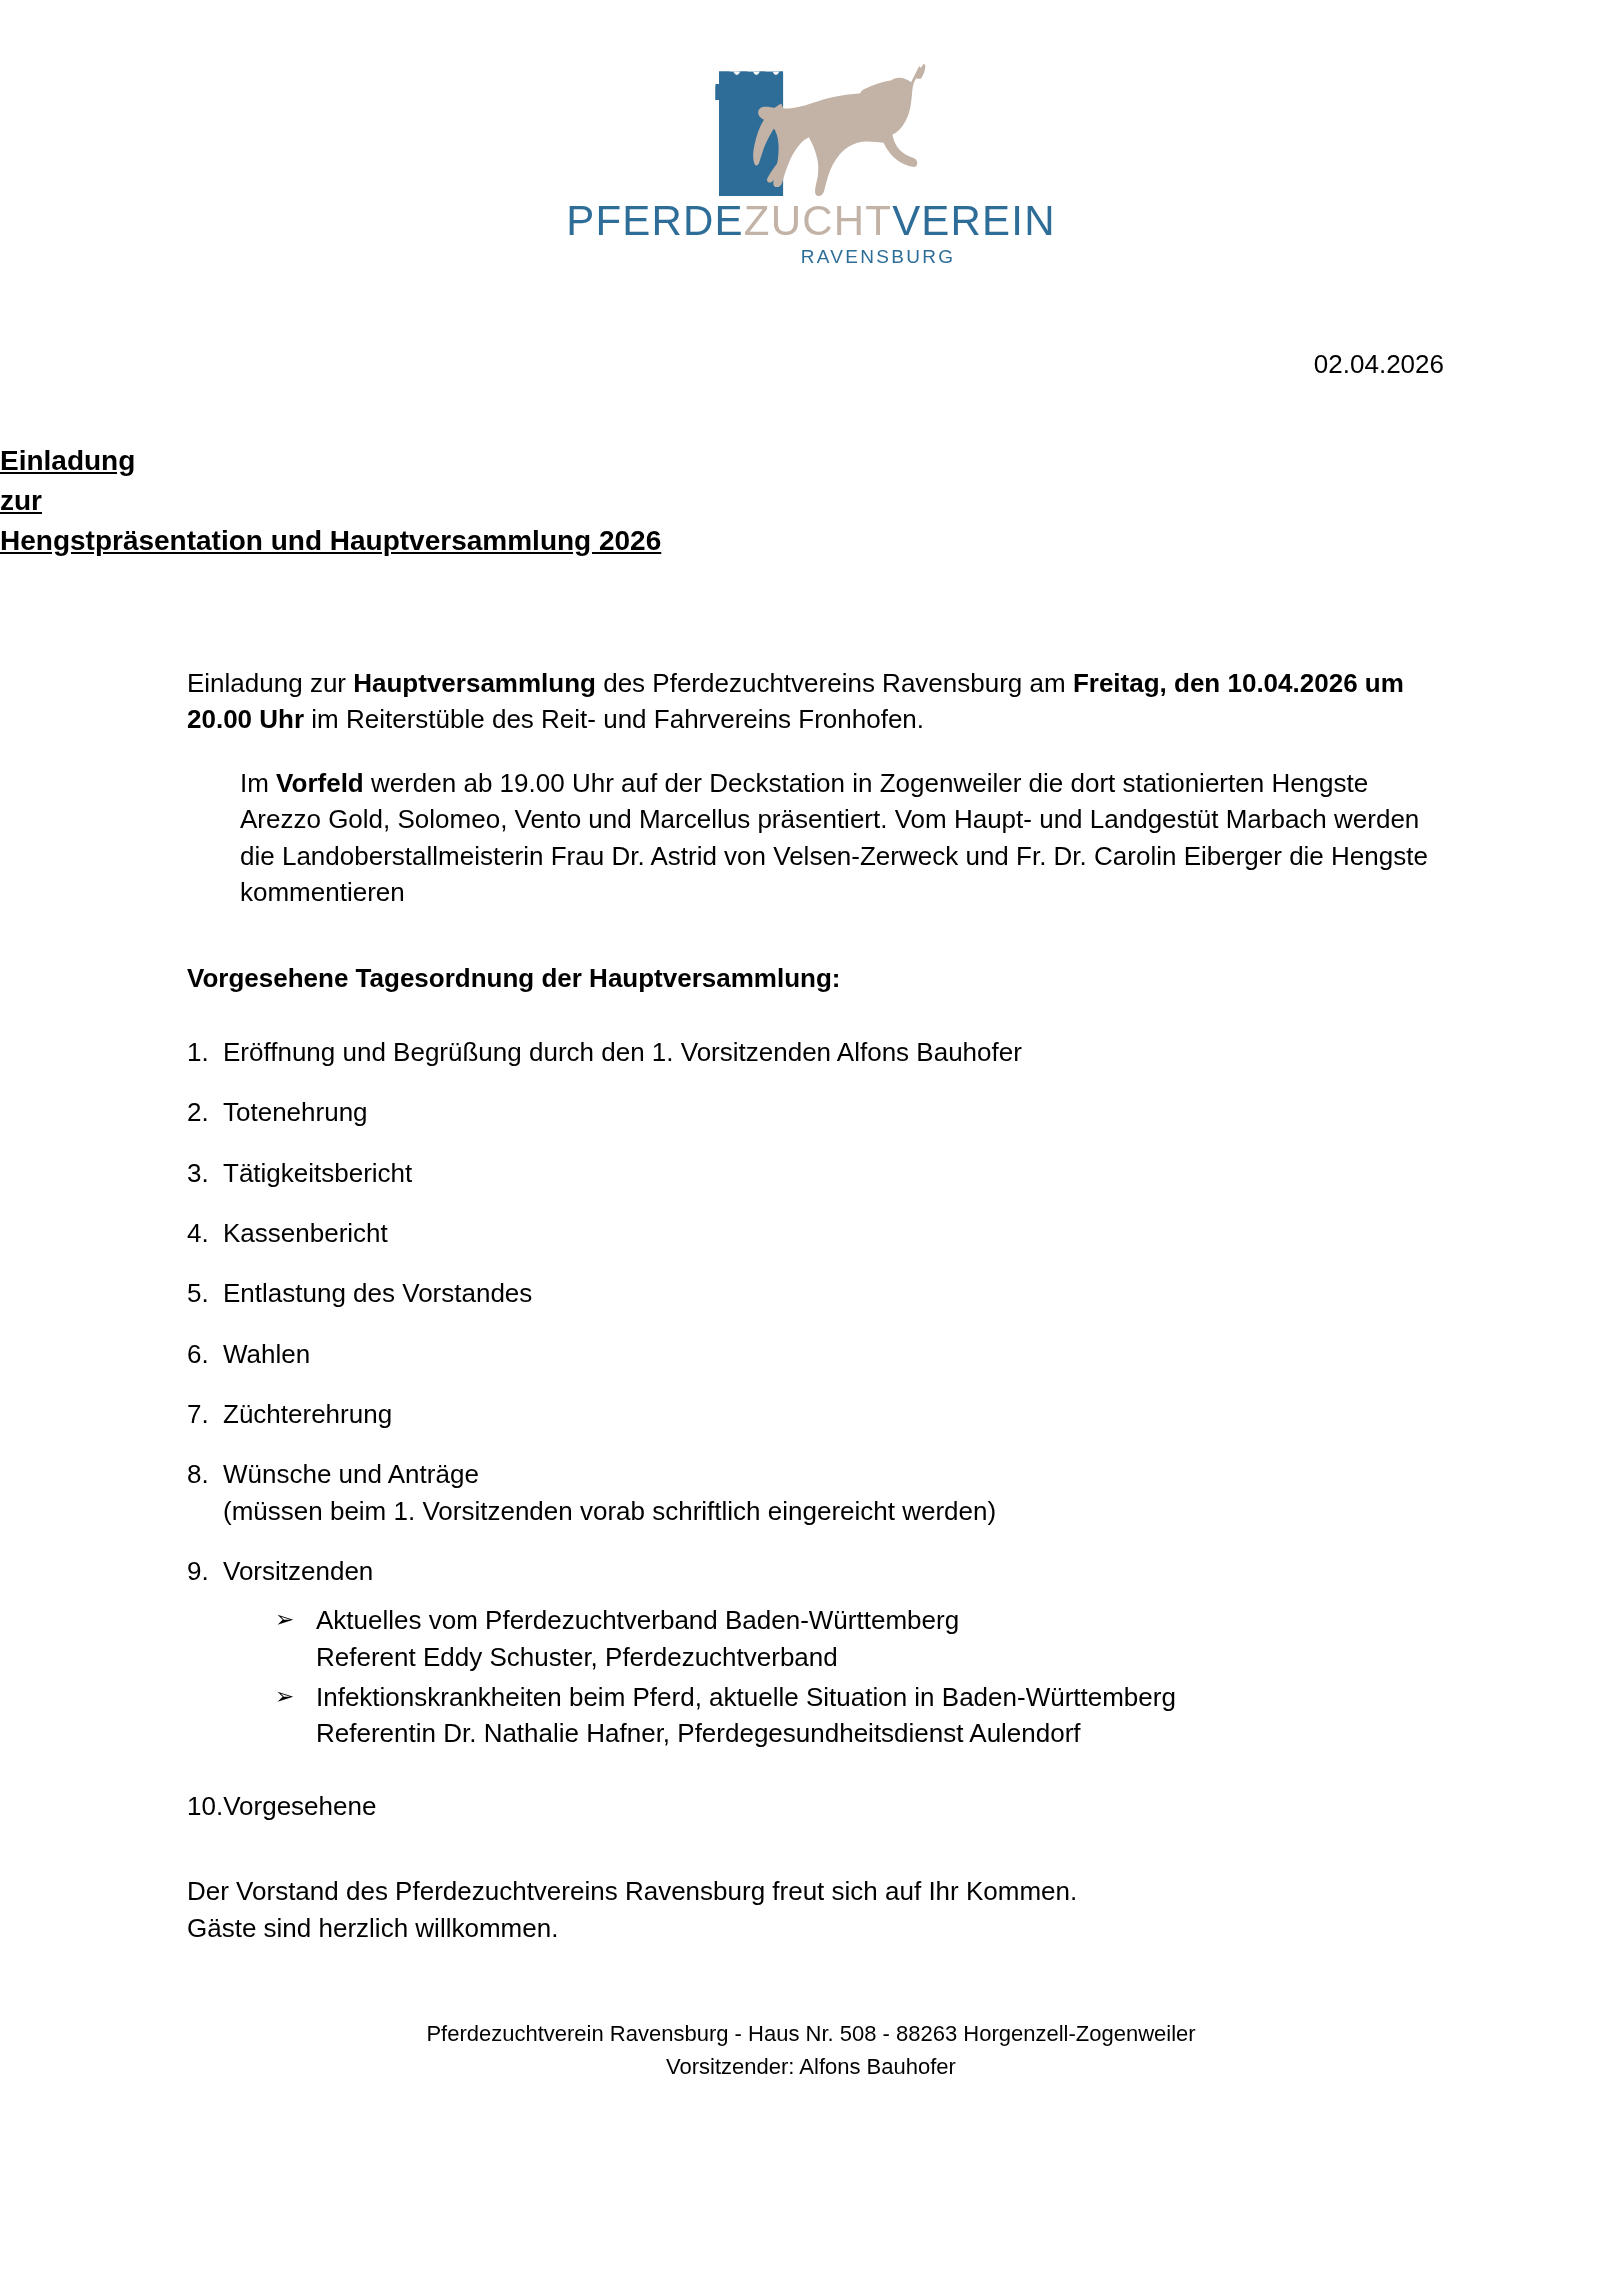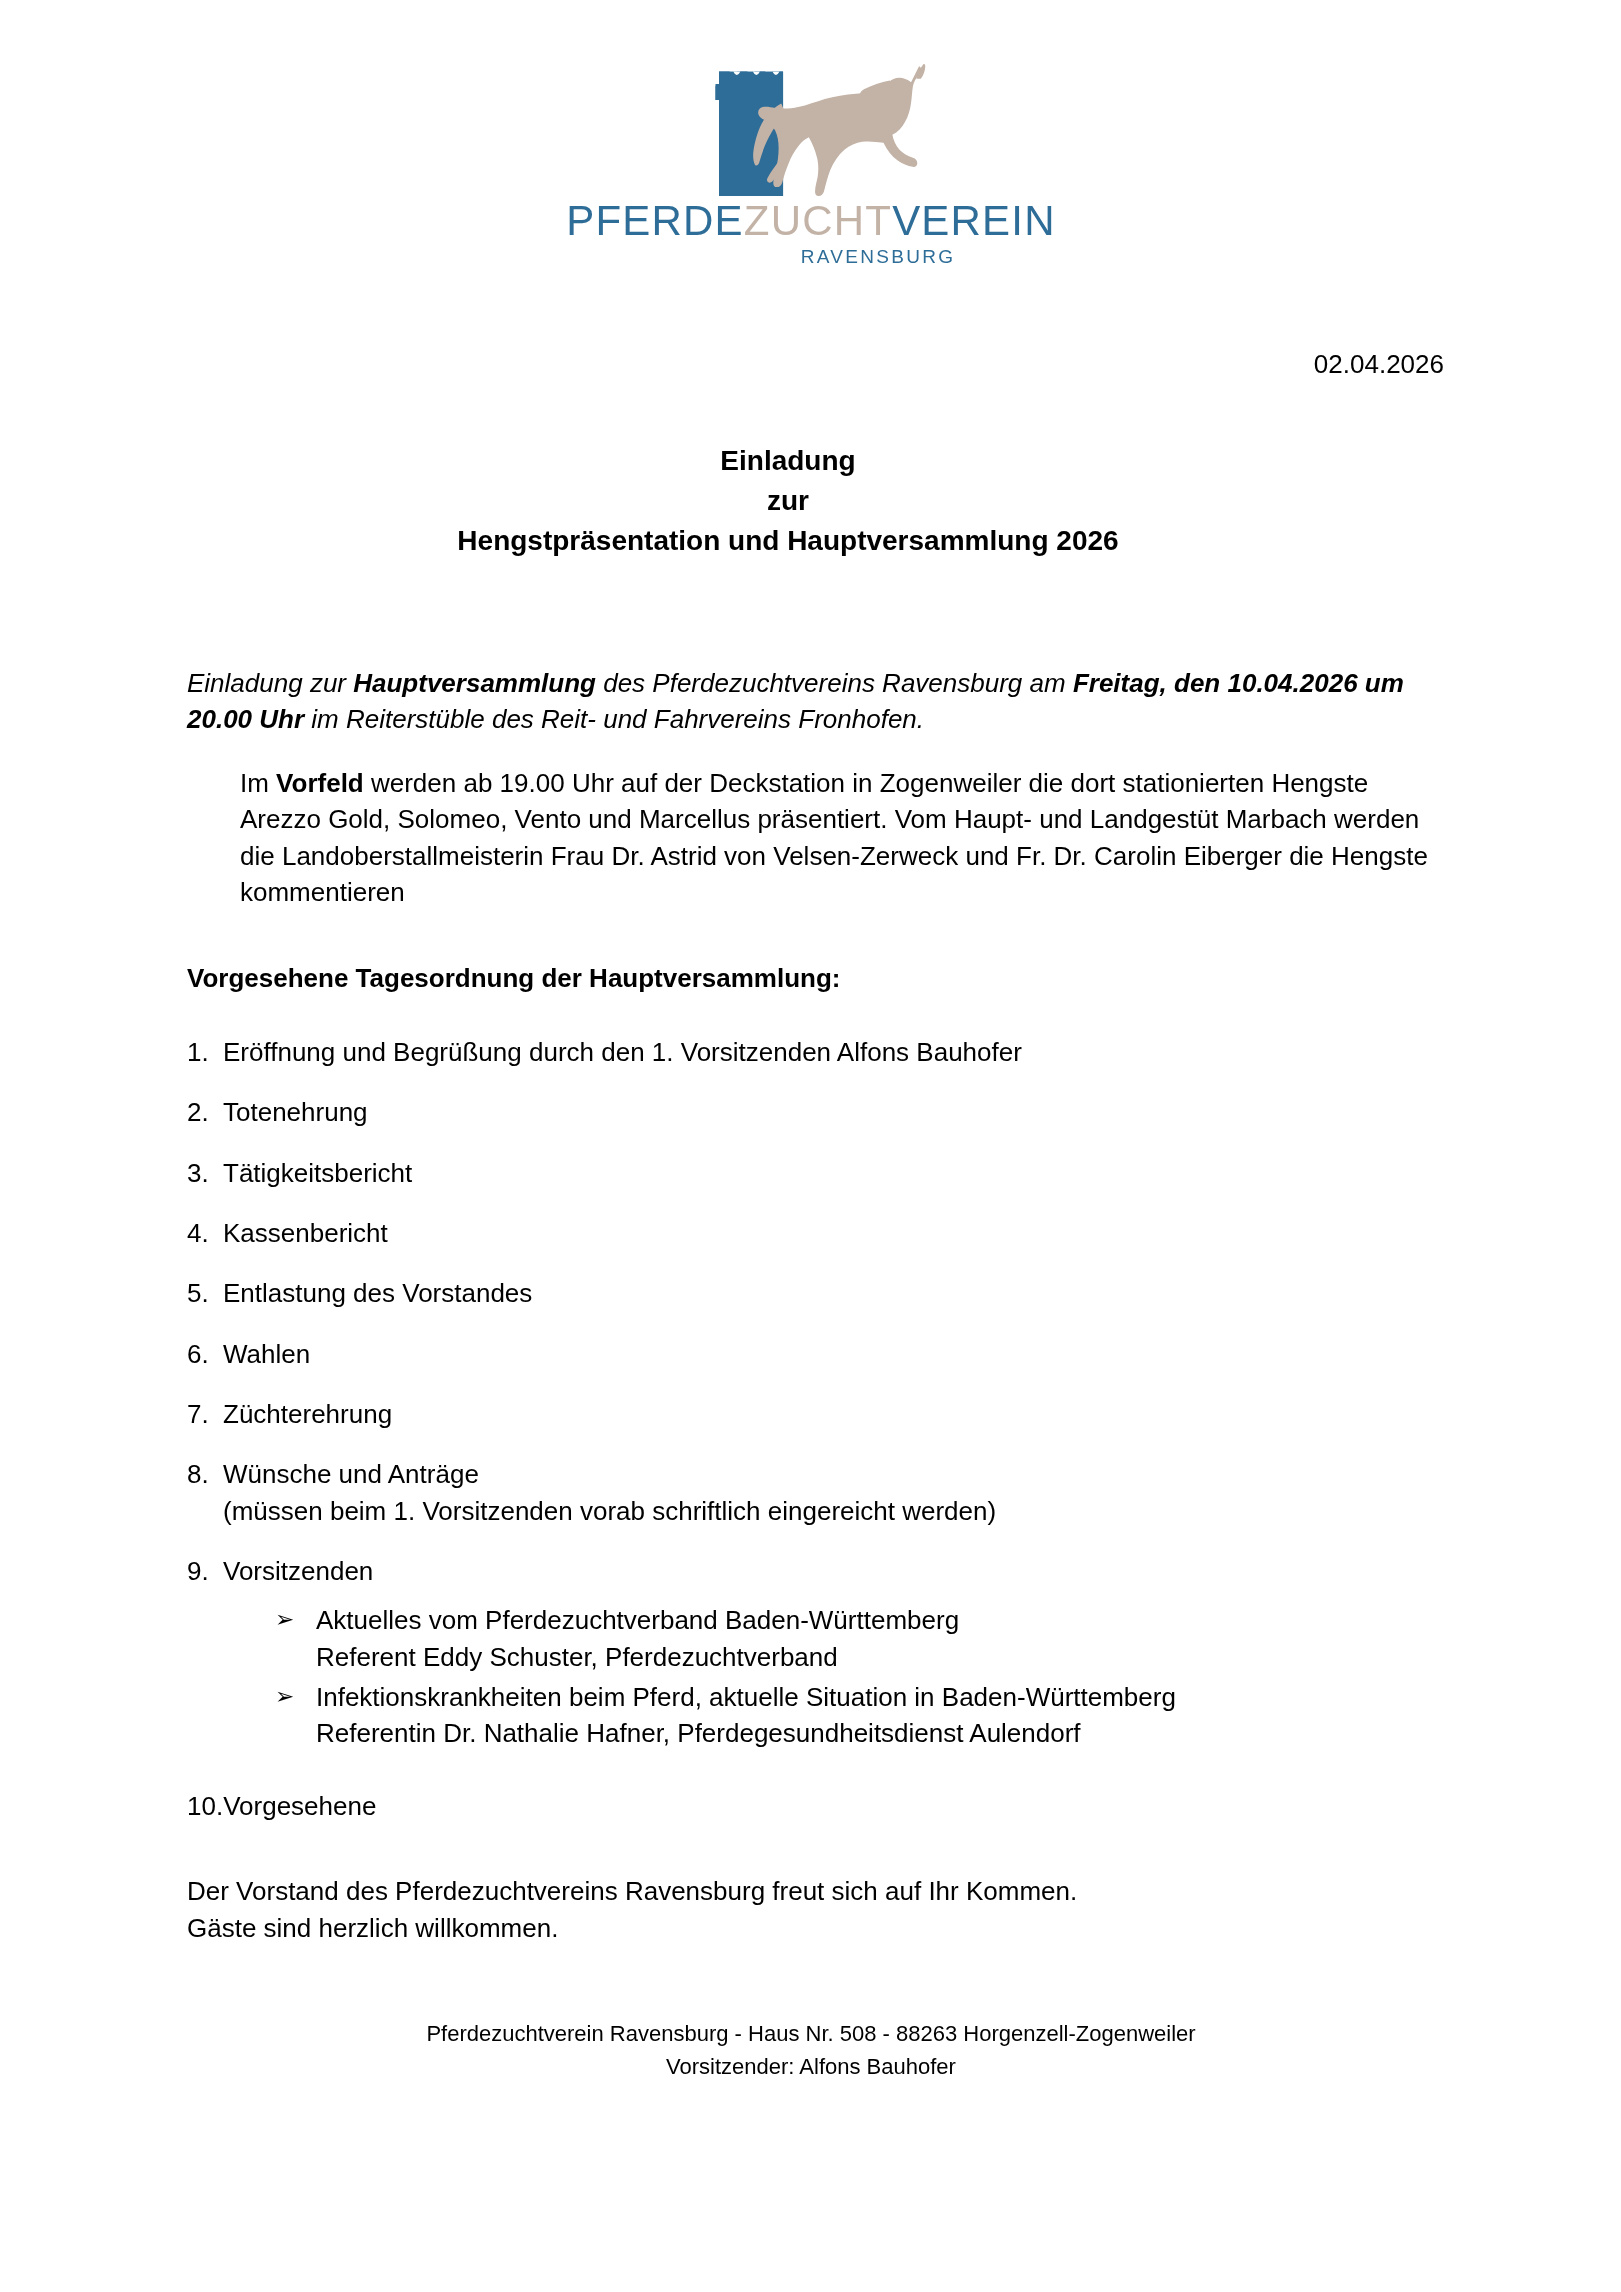--- a/index.html
+++ b/index.html
@@ -70,37 +70,37 @@
     font-size: 26px;
     line-height: 1.2;
   }
 
   
   .title-block {
     position: absolute;
     top: 441px;
     left: 0;
     width: 1576px;
-    text-align: center;
     font-weight: bold;
     font-size: 28px;
     line-height: 1.42;
+    text-decoration: underline;
   }
 
   
   .body-wrap {
     position: absolute;
     top: 665px;
     left: 187px;
     width: 1265px;
     font-size: 26px;
     line-height: 1.40;
   }
 
-  .para-intro { margin: 0; font-style: italic; }
+  .para-intro { margin: 0; }
   .para-vorfeld {
     margin: 27px 0 0 0;
     padding-left: 53px;
   }
   .sect-heading {
     margin: 50px 0 0 0;
     font-weight: bold;
   }
 
   .agenda {

